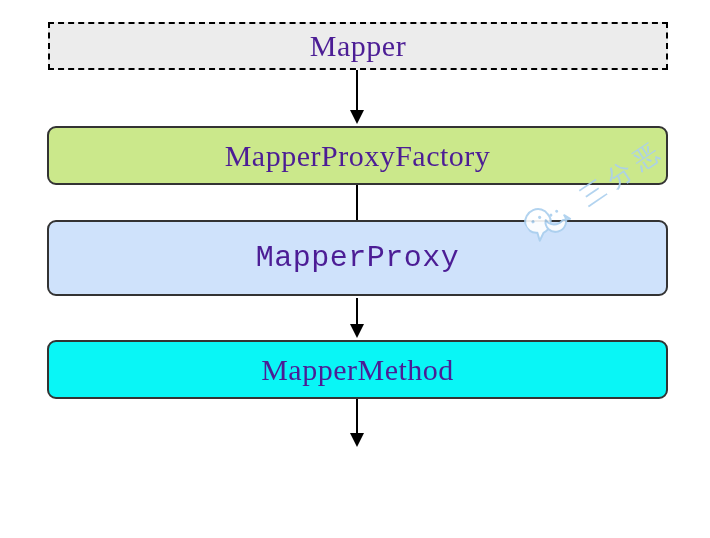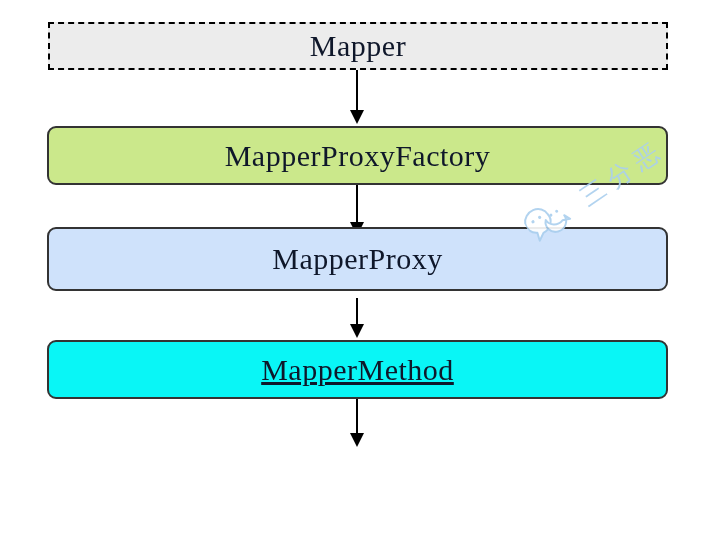--- a/index.html
+++ b/index.html
@@ -19,21 +19,21 @@
     position: absolute;
     left: 47px;
     width: 621px;
     box-sizing: border-box;
     border: 2px solid #333333;
     border-radius: 9px;
     display: flex;
     align-items: center;
     justify-content: center;
     font-size: 30px;
-    color: #0f172a;
+    color: #4c1d95;
     letter-spacing: 0.5px;
   }
   .node.dashed {
     left: 48px;
     width: 620px;
     border: 2px dashed #000000;
     border-radius: 0;
   }
   .arrow {
     position: absolute;
@@ -91,30 +91,30 @@
 
   <div class="node" style="top: 126px; height: 59px; background-color: rgb(203, 232, 139);">
     <span>MapperProxyFactory</span>
   </div>
 
   <div class="arrow" style="top:185px; height:51px;">
     <div class="shaft"></div>
     <div class="head"></div>
   </div>
 
-  <div class="node" style="top: 227px; height: 64px; background-color: rgb(207, 226, 251);">
+  <div class="node" style="top: 220px; height: 76px; background-color: rgb(207, 226, 251); font-family: Liberation Mono, monospace;">
     <span>MapperProxy</span>
   </div>
 
   <div class="arrow" style="top:298px; height:40px;">
     <div class="shaft"></div>
     <div class="head"></div>
   </div>
 
-  <div class="node" style="top: 340px; height: 59px; background-color: rgb(9, 246, 246); text-decoration: underline;">
+  <div class="node" style="top: 340px; height: 59px; background-color: rgb(9, 246, 246);">
     <span>MapperMethod</span>
   </div>
 
   <div class="arrow" style="top:399px; height:48px;">
     <div class="shaft"></div>
     <div class="head"></div>
   </div>
 
 
   <div class="watermark" style="color: rgb(170, 207, 238);">

